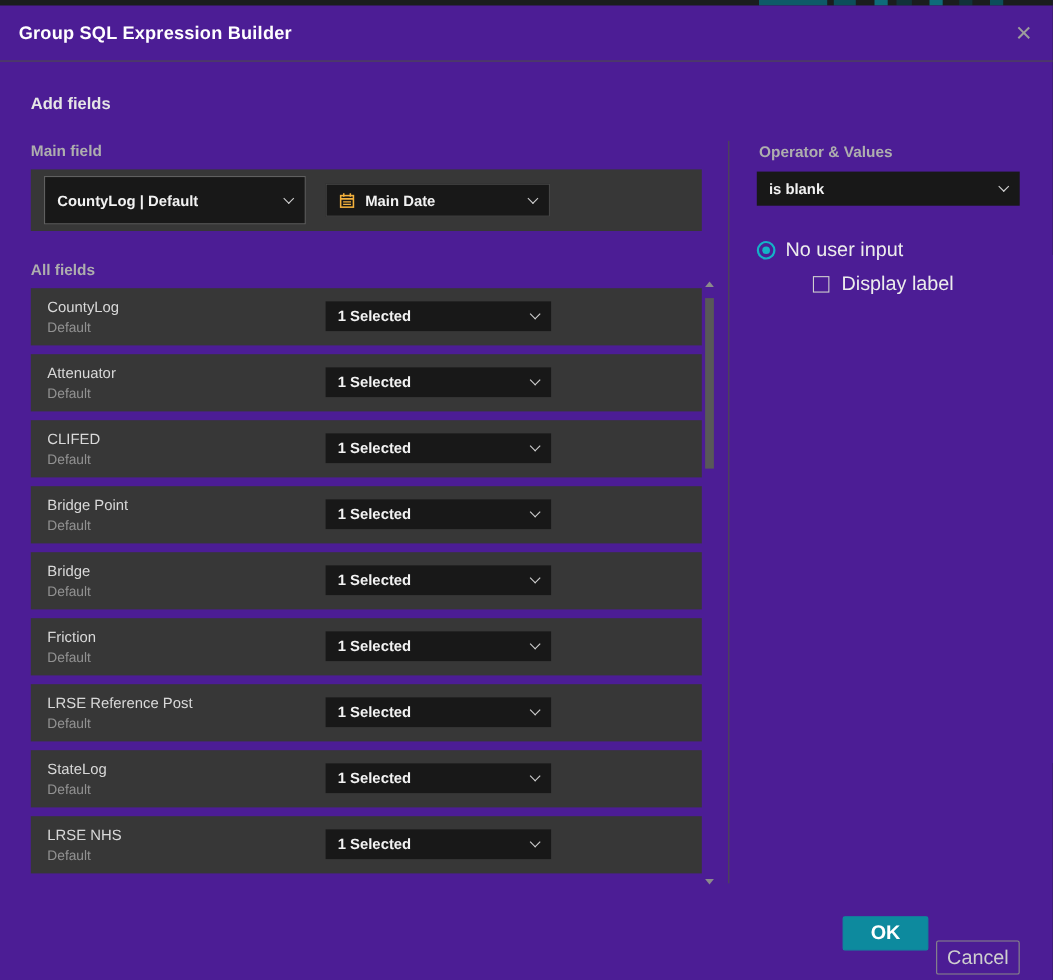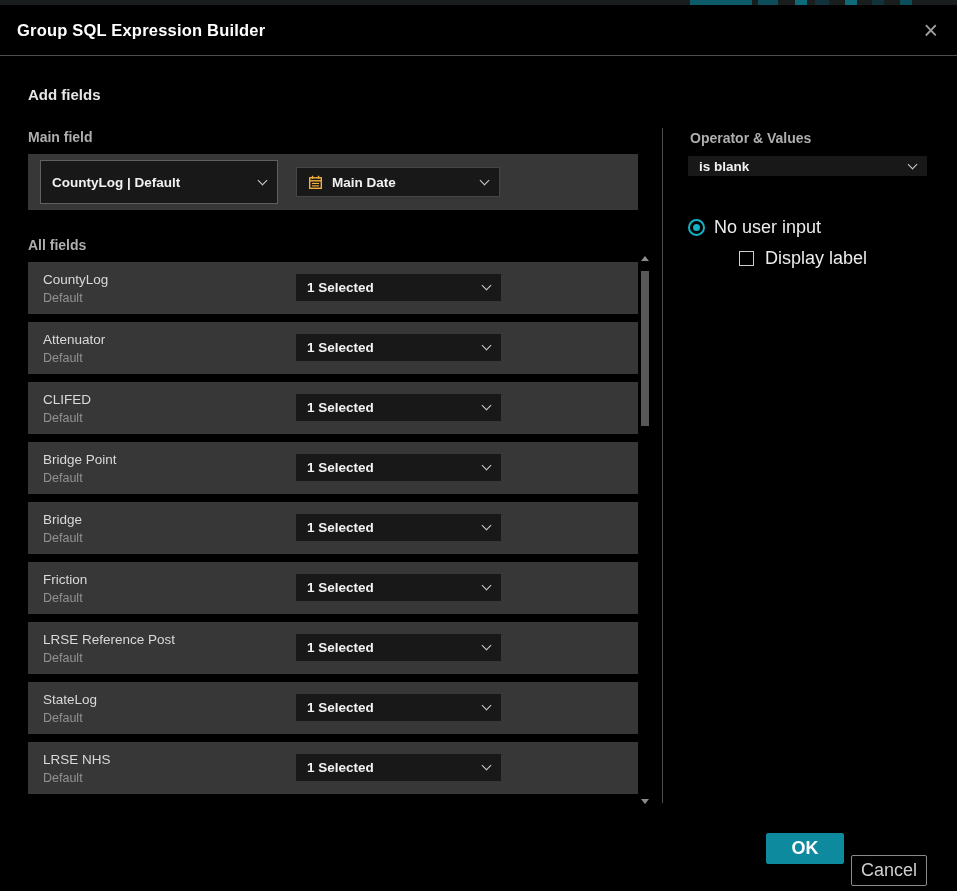--- a/index.html
+++ b/index.html
@@ -11,21 +11,21 @@
     overflow: hidden;
   }
 
   
   .app-sliver { position:absolute; top:0; left:0; width:957px; height:5px; background:#1a1d1e; }
   .app-sliver i { position:absolute; top:0; height:5px; display:block; }
 
   .dialog {
     position: absolute; top:5px; left:0;
     width: 957px; height: 886px;
-    background: #000000;
+    background: #4c1d95;
   }
 
   
   .titlebar {
     position:absolute; top:0; left:0; right:0; height:51px;
     border-bottom:1px solid #4d4d4d;
     display:flex; align-items:center; padding:0 17px;
   }
   .title { color:#ffffff; font-size:16.5px; font-weight:700; letter-spacing:.2px; }
   .close-btn {
@@ -72,21 +72,21 @@
   .sb-up, .sb-down { position:absolute; left:1px; width:0; height:0;
     border-left:4px solid transparent; border-right:4px solid transparent; cursor:pointer; }
   .sb-up   { top:2px;    border-bottom:5px solid #8b8b8b; }
   .sb-down { bottom:2px; border-top:5px solid #8b8b8b; }
   .sb-thumb { position:absolute; left:1px; top:17px; width:8px; height:155px; background:#585858; cursor:grab; }
 
   .v-divider { position:absolute; left:662px; top:123px; width:1px; height:675px; background:#4d4d4d; }
 
   
   .op-label { left:690px; top:125px; }
-  .op-select { position:absolute; left:688px; top:151px; width:239px; height:20px; }
+  .op-select { position:absolute; left:688px; top:151px; width:239px; height:31px; }
 
   .radio-row { position:absolute; left:688px; top:212px; display:flex; align-items:center; gap:9px; cursor:pointer; }
   .radio {
     width:17px; height:17px; border:2.5px solid #14b2c7; border-radius:50%;
     display:flex; align-items:center; justify-content:center; background:transparent; flex:none;
   }
   .radio-dot { width:7px; height:7px; border-radius:50%; background:#14b2c7; }
   .radio-text, .check-text { color:#ececec; font-size:18px; }
 
   .check-row { position:absolute; left:739px; top:243px; display:flex; align-items:center; gap:11px; cursor:pointer; }

